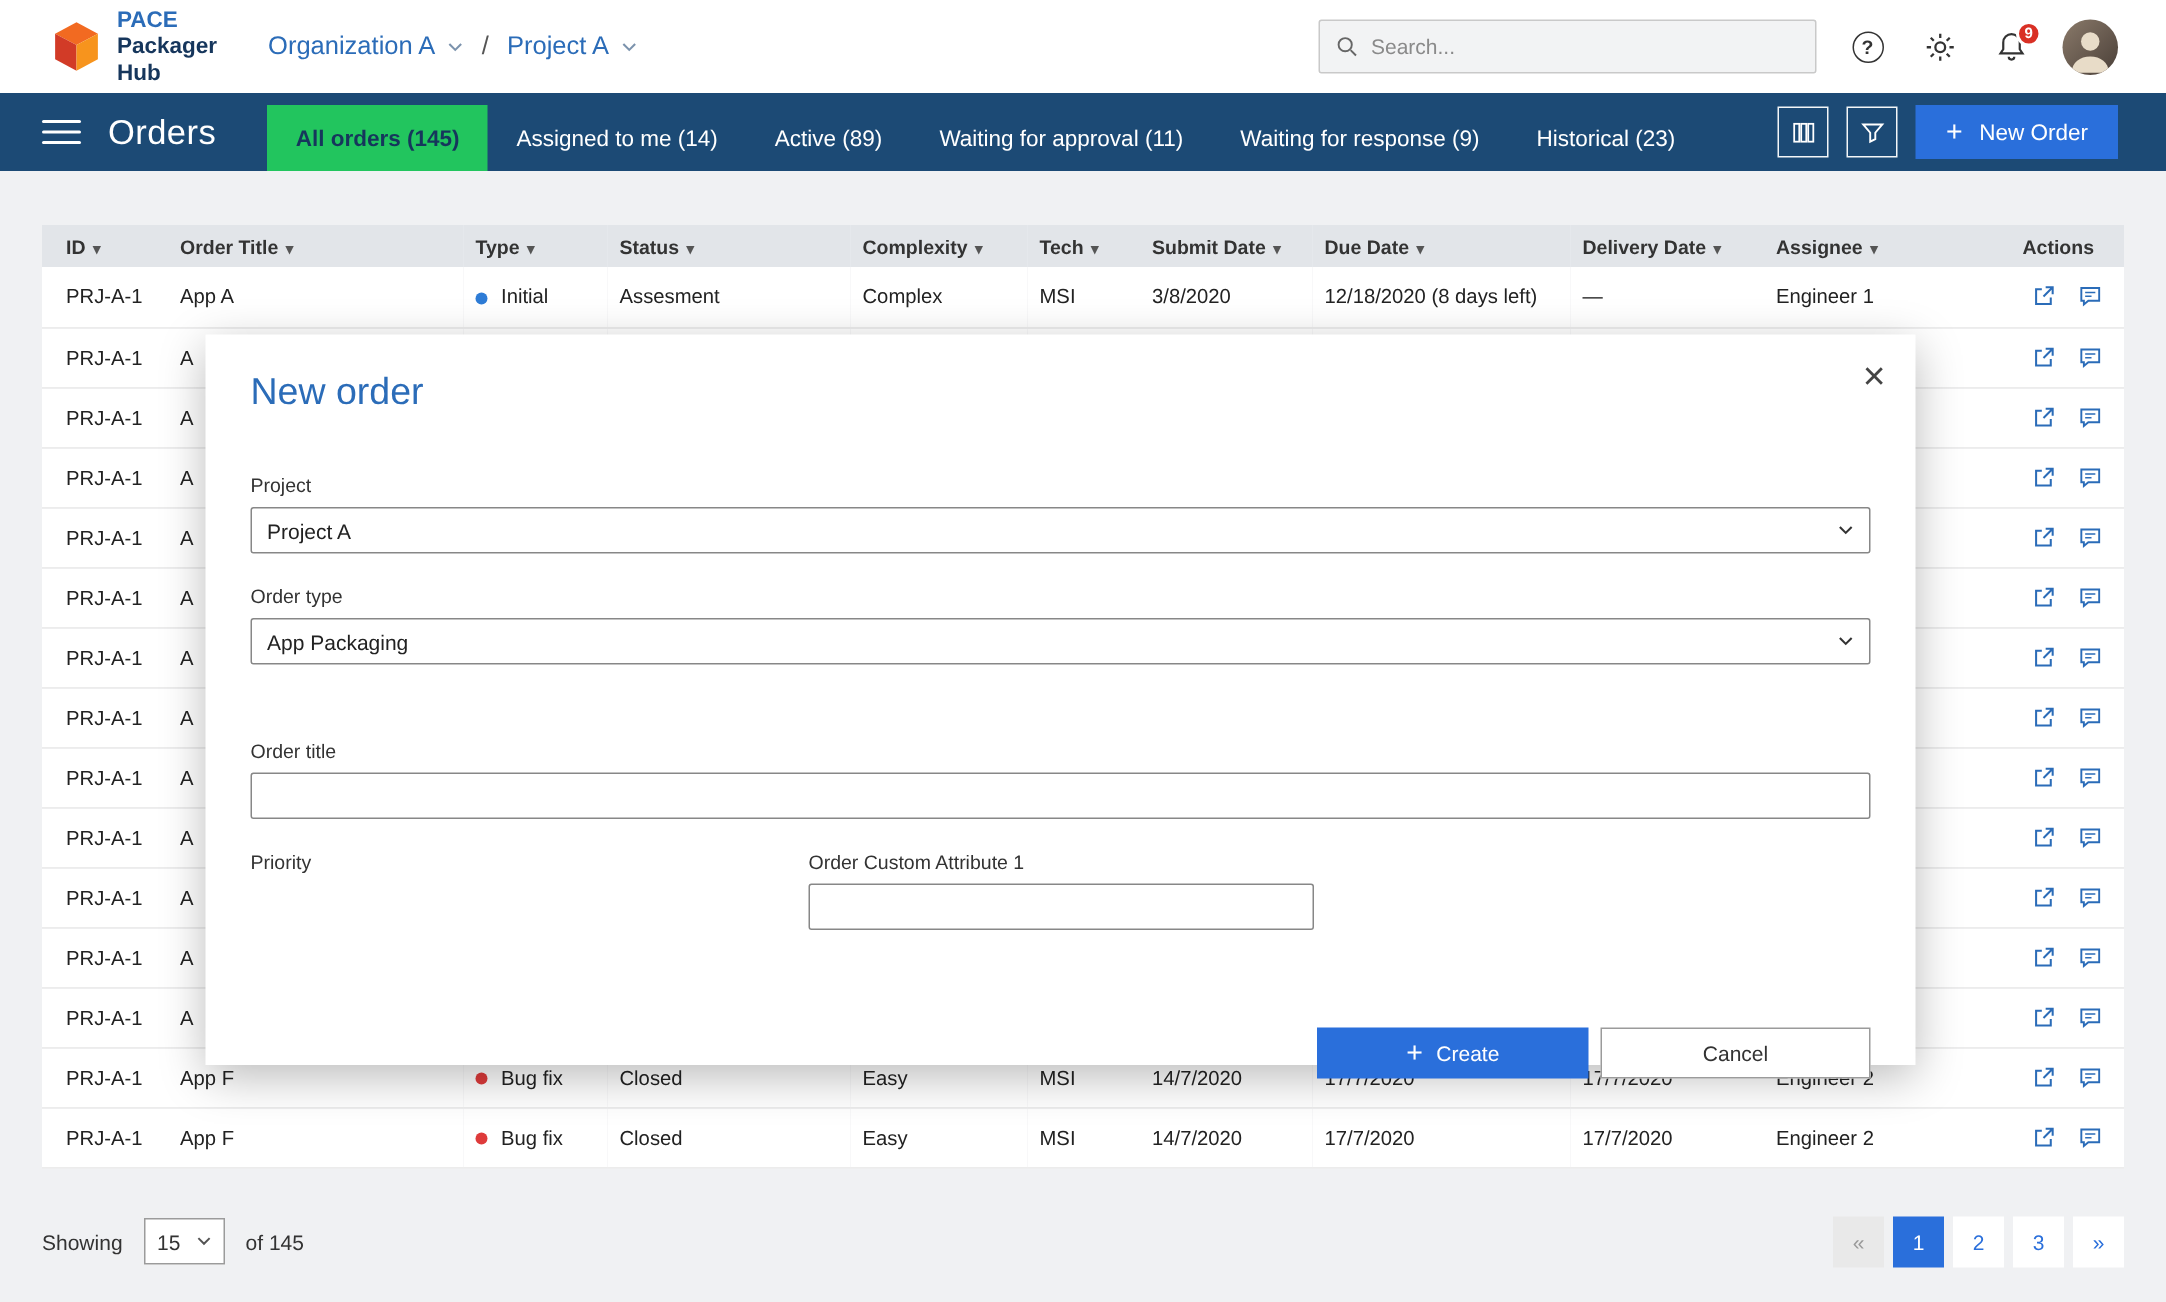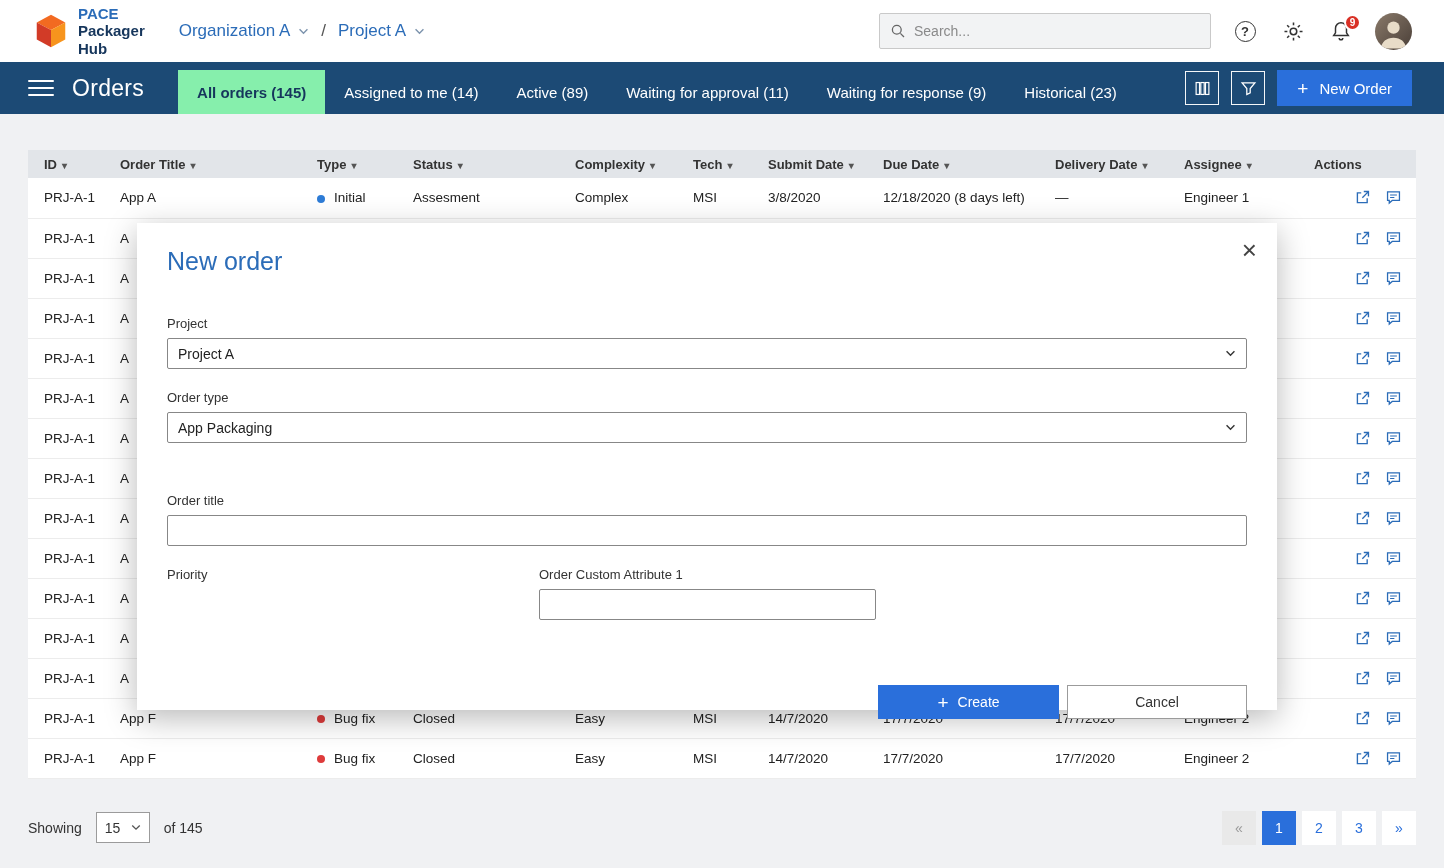--- a/index.html
+++ b/index.html
@@ -24,31 +24,31 @@
   .help-glyph { width:21px; height:21px; border:1.6px solid #333; border-radius:50%; display:grid; place-items:center; font-size:13px; font-weight:700; color:#333; }
   .bell-badge { position:absolute; top:-3px; right:-6px; min-width:17px; height:17px; padding:0 3px; background:#d93025; border:2px solid #fff; border-radius:9px; color:#fff; font-size:10px; font-weight:700; display:grid; place-items:center; }
   .avatar { width:37px; height:37px; border-radius:50%; overflow:hidden; background:linear-gradient(135deg,#8a7a6a,#4a3f38); display:grid; place-items:end center; cursor:pointer; }
   
   .navbar { height:52px; background:#1c4a75; display:flex; align-items:stretch; color:#fff; padding-left:28px; }
   .menu-btn { background:none; border:none; cursor:pointer; align-self:center; width:26px; display:flex; flex-direction:column; gap:5px; }
   .menu-btn i { display:block; height:2px; background:#fff; border-radius:1px; }
   .nav-title { font-size:23px; font-weight:400; color:#fff; align-self:center; margin-left:18px; letter-spacing:.3px; }
   .tabs { display:flex; align-items:flex-end; margin-left:34px; }
   .tab { height:44px; padding:0 19px; display:flex; align-items:center; background:transparent; border:none; color:#fff; font-size:15px; cursor:pointer; font-family:inherit; white-space:nowrap; }
-  .tab.active { background:#86efac; color:#16365c; font-weight:700; }
+  .tab.active { background:#22c55e; color:#16365c; font-weight:700; }
   .navbar-right { margin-left:auto; display:flex; align-items:center; gap:12px; padding-right:32px; }
   .nav-iconbtn { width:34px; height:34px; border:1px solid rgba(255,255,255,.95); background:transparent; color:#fff; display:grid; place-items:center; cursor:pointer; }
   .new-order-btn { height:36px; background:#2a6fdb; border:none; color:#fff; font-size:15px; padding:0 20px; display:flex; align-items:center; gap:11px; cursor:pointer; font-family:inherit; }
   .plus-glyph { font-size:19px; font-weight:400; line-height:1; }
   
   .content { background:#f0f1f3; height:754px; padding:36px 28px 0; }
   table { width:100%; border-collapse:collapse; table-layout:fixed; }
   thead th { background:#e2e5e9; height:28px; font-size:13px; font-weight:700; color:#333; text-align:left; padding:0 8px; white-space:nowrap; }
   thead th:first-child { padding-left:16px; }
-  thead th.col-actions { text-align:left; padding-right:20px; font-weight:700; }
+  thead th.col-actions { text-align:right; padding-right:20px; font-weight:700; }
   thead .sort { color:#555; font-size:10px; margin-left:5px; }
   tbody td { background:#fff; height:40px; border-bottom:1px solid #ececec; font-size:13.5px; color:#222; padding:0 8px; white-space:nowrap; overflow:hidden; }
   tbody td:first-child { padding-left:16px; }
   tbody td.actions { text-align:right; padding-right:14px; }
   .dot { display:inline-block; width:8px; height:8px; border-radius:50%; margin-right:9px; vertical-align:middle; }
   .dot-blue { background:#2e7cd6; }
   .dot-red { background:#de3b3b; }
   .rowbtn { background:none; border:none; color:#2b6cb8; cursor:pointer; margin-left:14px; padding:0; vertical-align:middle; }
   
   .list-footer { display:flex; align-items:center; gap:14px; padding:32px 0; font-size:14px; color:#333; }

